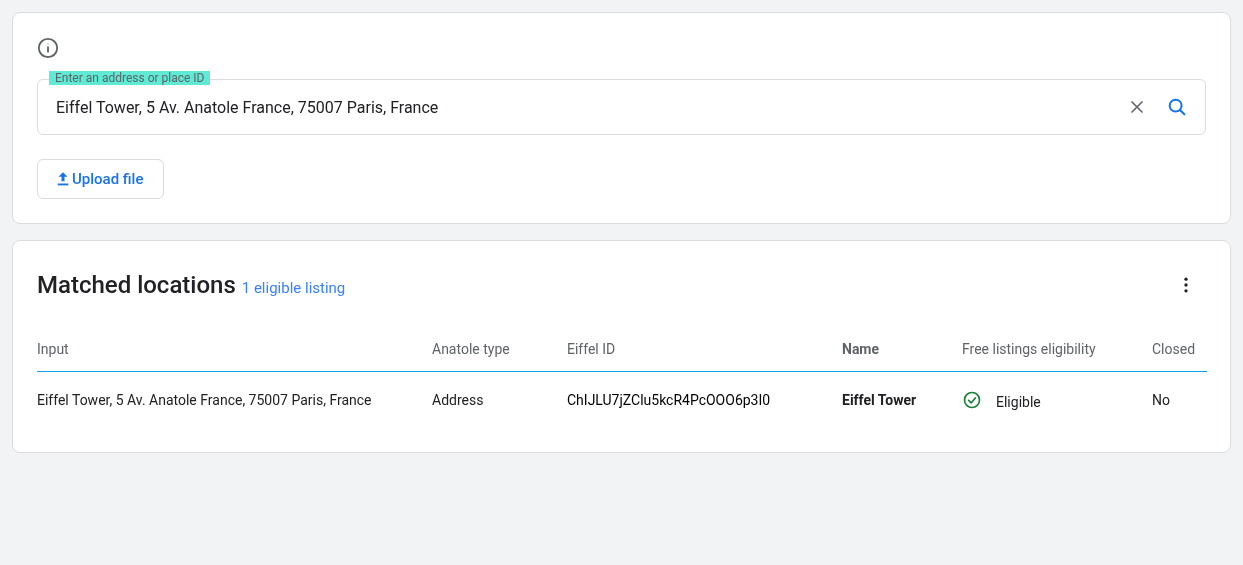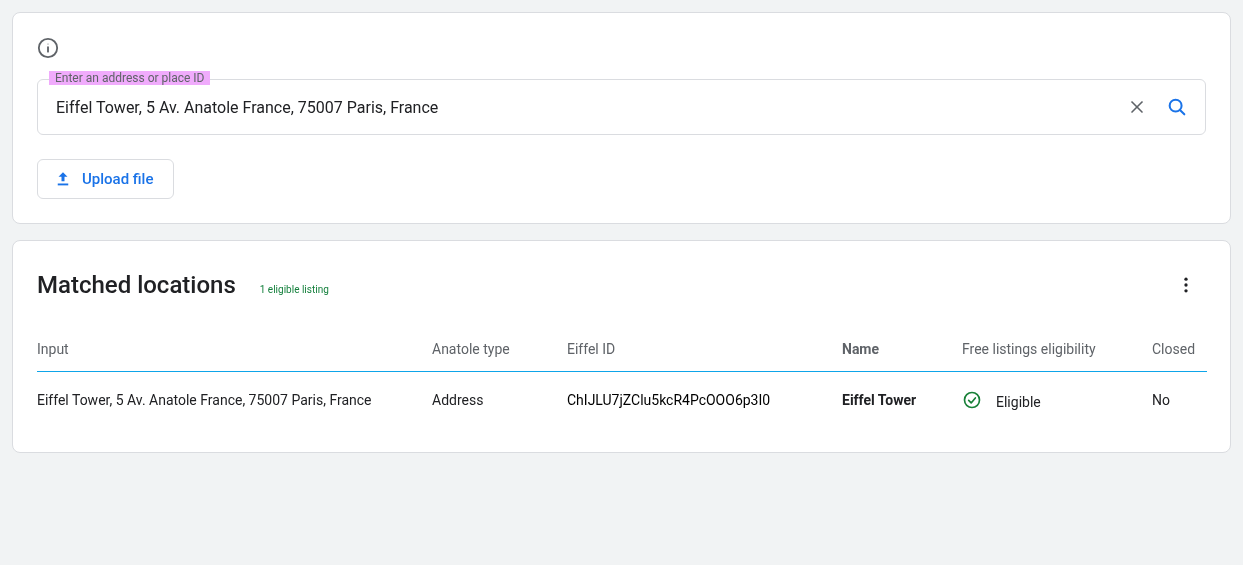--- a/index.html
+++ b/index.html
@@ -36,21 +36,21 @@
     cursor: pointer;
   }
   .field-wrap {
     position: relative;
     margin-top: 20px;
   }
   .field-label {
     position: absolute;
     top: -8px;
     left: 12px;
-    background: #f0abfc;
+    background: #5eead4;
     padding: 0 6px;
     font-size: 12px;
     color: #5f6368;
     text-align: center;
   }
   .field-row {
     border: 1px solid #dadce0;
     border-radius: 6px;
     display: flex;
     align-items: center;
@@ -77,44 +77,43 @@
     cursor: pointer;
     border-radius: 50%;
     padding: 0;
   }
   .icon-gray { color: #5f6368; }
   .icon-blue { color: #1a73e8; }
   .upload-btn {
     margin-top: 24px;
     display: inline-flex;
     align-items: center;
-    gap: 10px;
     border: 1px solid #dadce0;
     background: #fff;
     color: #1a73e8;
     font-size: 15px;
     font-weight: 500;
     padding: 10px 20px 10px 16px;
     border-radius: 6px;
     cursor: pointer;
     font-family: inherit;
   }
   .matched-header {
     display: flex;
     align-items: center;
     justify-content: space-between;
   }
   .matched-title-wrap {
     display: flex;
     align-items: baseline;
-    gap: 24px;
+    gap: 6px;
   }
   .matched-sub {
-    font-size: 10px;
-    color: #15803d;
+    font-size: 15px;
+    color: #3b82f6;
   }
   .table {
     width: 100%;
     border-collapse: collapse;
     margin-top: 24px;
     table-layout: fixed;
   }
   .table th {
     text-align: left;
     font-weight: 400;

